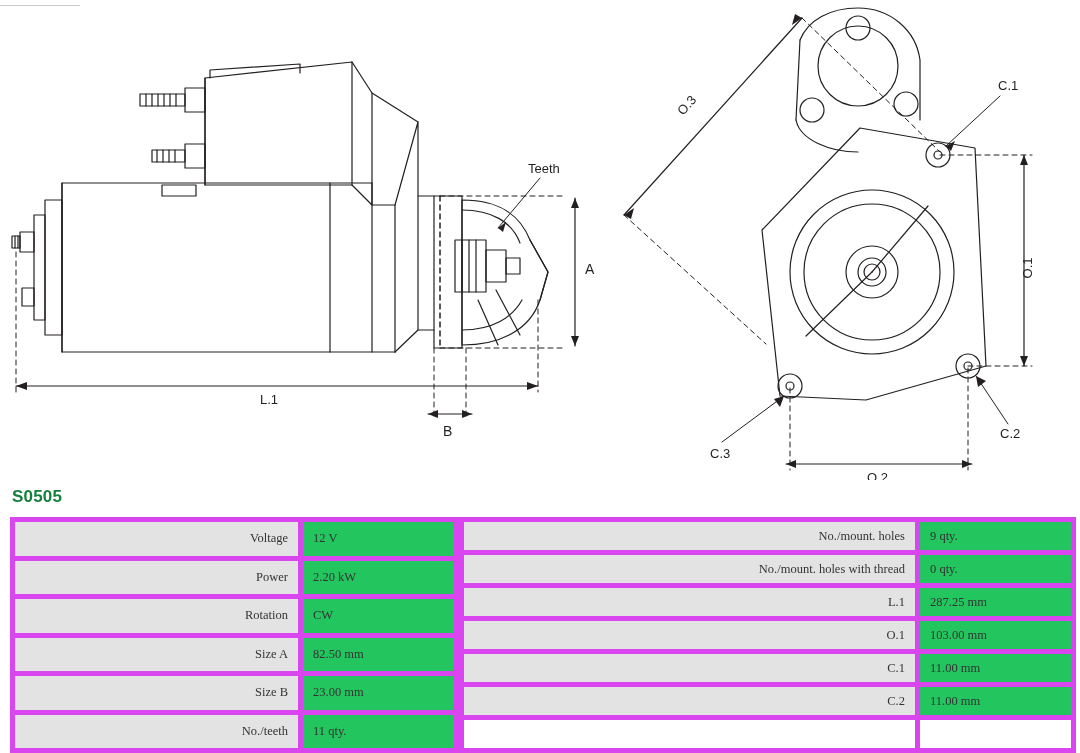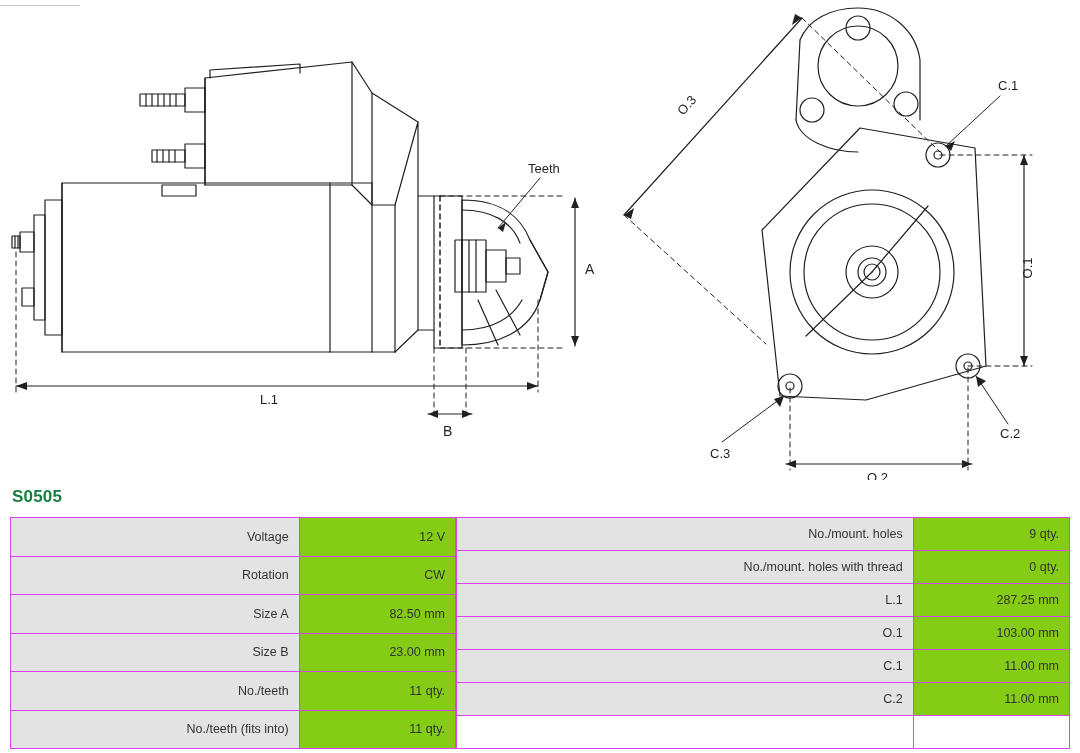--- a/index.html
+++ b/index.html
@@ -38,36 +38,36 @@
     gap: 0;
   }
   table.spec {
     border-collapse: collapse;
     table-layout: fixed;
     font-size: 12.5px;
   }
   table.spec.left { width: 446px; }
   table.spec.right { width: 614px; }
   table.spec td {
-    border: 1px solid #d946ef;
+    border: 5px solid #d946ef;
     height: 33px;
     padding: 0 10px;
     vertical-align: middle;
     white-space: nowrap;
     overflow: hidden;
     text-overflow: ellipsis;
+    font-family: Liberation Serif, serif;
   }
   td.label {
     background: #e3e3e3;
     text-align: right;
     color: #333;
   }
   td.value {
-    background: #84cc16;
-    text-align: right;
+    background: #22c55e;
     color: #333;
   }
   table.spec.left td.label { width: 288px; }
   table.spec.left td.value { width: 156px; }
   table.spec.right td.label { width: 456px; }
   table.spec.right td.value { width: 156px; }
   td.blank { background: #ffffff; border: 1px solid #d9d9d9; }
   td.empty-none { border: none; background: #fff; }
 
   .topbar {
@@ -224,37 +224,37 @@
   <div class="part-code">S0505</div>
 
   <div class="spec-tables">
     <table class="spec left">
       <tbody>
         <tr>
           <td class="label">Voltage</td>
           <td class="value">12 V</td>
         </tr>
         <tr>
+          <td class="label">Power</td>
+          <td class="value">2.20 kW</td>
+        </tr>
+        <tr>
           <td class="label">Rotation</td>
           <td class="value">CW</td>
         </tr>
         <tr>
           <td class="label">Size A</td>
           <td class="value">82.50 mm</td>
         </tr>
         <tr>
           <td class="label">Size B</td>
           <td class="value">23.00 mm</td>
         </tr>
         <tr>
           <td class="label">No./teeth</td>
-          <td class="value">11 qty.</td>
-        </tr>
-        <tr>
-          <td class="label">No./teeth (fits into)</td>
           <td class="value">11 qty.</td>
         </tr>
       </tbody>
     </table>
 
     <table class="spec right">
       <tbody>
         <tr>
           <td class="label">No./mount. holes</td>
           <td class="value">9 qty.</td>

